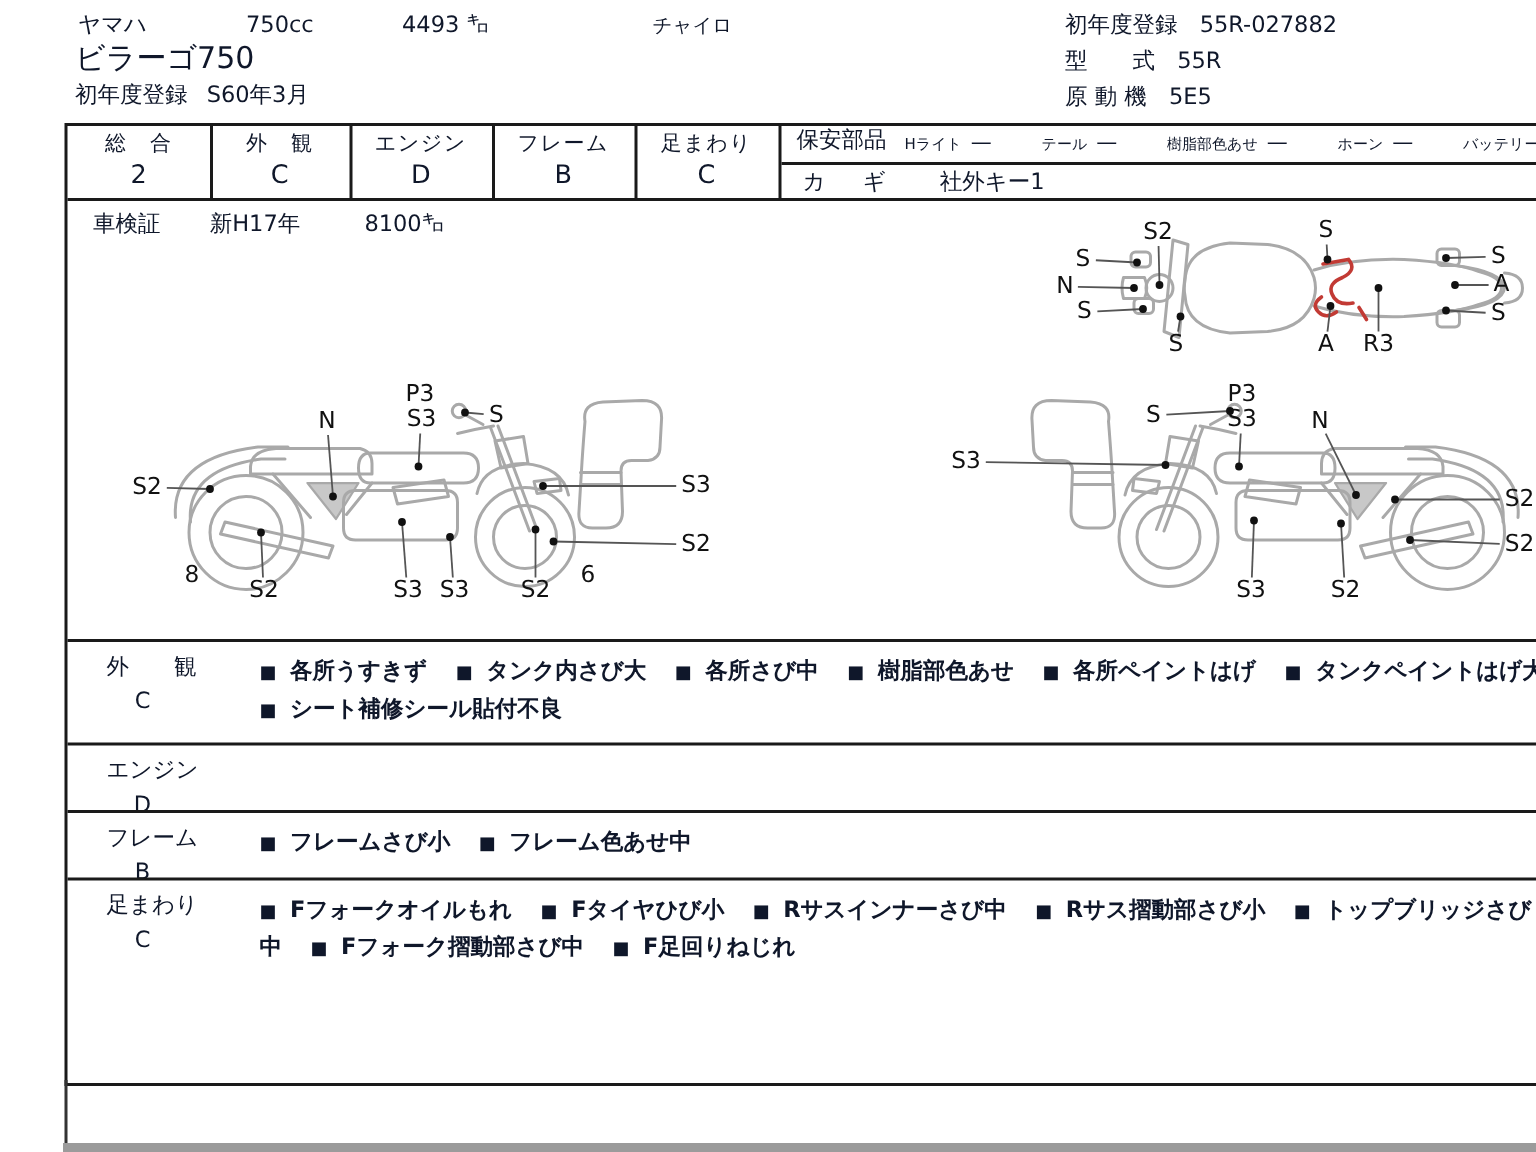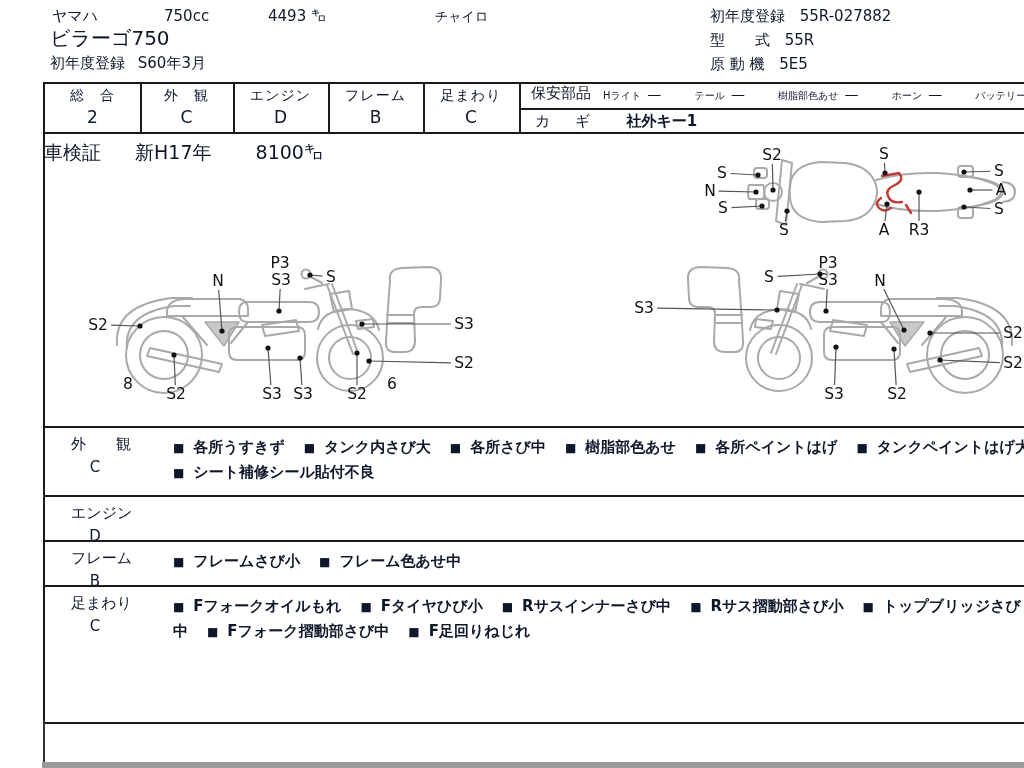--- a/index.html
+++ b/index.html
@@ -19,23 +19,23 @@
   .gcell .val{font-size:17px;margin-top:2px;}
   
   #safetyrow1{position:absolute;left:478px;top:0;width:535px;height:16px;display:flex;align-items:flex-start;}
   #safetyrow1 .slabel{font-size:15px;margin-left:8px;white-space:nowrap;}
   #safetyitems{flex:1;display:flex;justify-content:space-between;padding:0 14px 0 12px;}
   .sp-item{white-space:nowrap;}
   .sp-item .nm{font-size:10px;}
   .sp-item .vl{font-size:14px;margin-left:6px;}
   #safetyrow2{position:absolute;left:478px;top:26px;width:535px;height:22px;display:flex;align-items:center;font-size:15px;}
   #safetyrow2 .klabel{margin-left:12px;letter-spacing:10px;}
-  #safetyrow2 .kval{margin-left:26px;font-weight:bold;}
-  
-  #shaken{left:2px;top:140px;font-size:19px;}
+  #safetyrow2 .kval{margin-left:26px;}
+  
+  #shaken{left:20px;top:140px;font-size:15px;}
   #shaken span{margin-right:0;}
   
   .section-row{position:absolute;left:0;width:1009px;border-top:2px solid #1a1a1a;}
   .sec-label{position:absolute;left:0;top:7px;width:112px;}
   .sec-name{padding-left:26px;font-size:15px;white-space:pre;}
   .sec-grade{width:100px;text-align:center;font-size:15px;margin-top:4px;}
   .sec-items{position:absolute;left:128px;top:7px;width:876px;font-size:15px;line-height:24px;}
   .sec-items .bullet{font-size:12px;margin-right:9px;}
   .sec-items .itm{margin-right:19px;font-weight:bold;}
   

